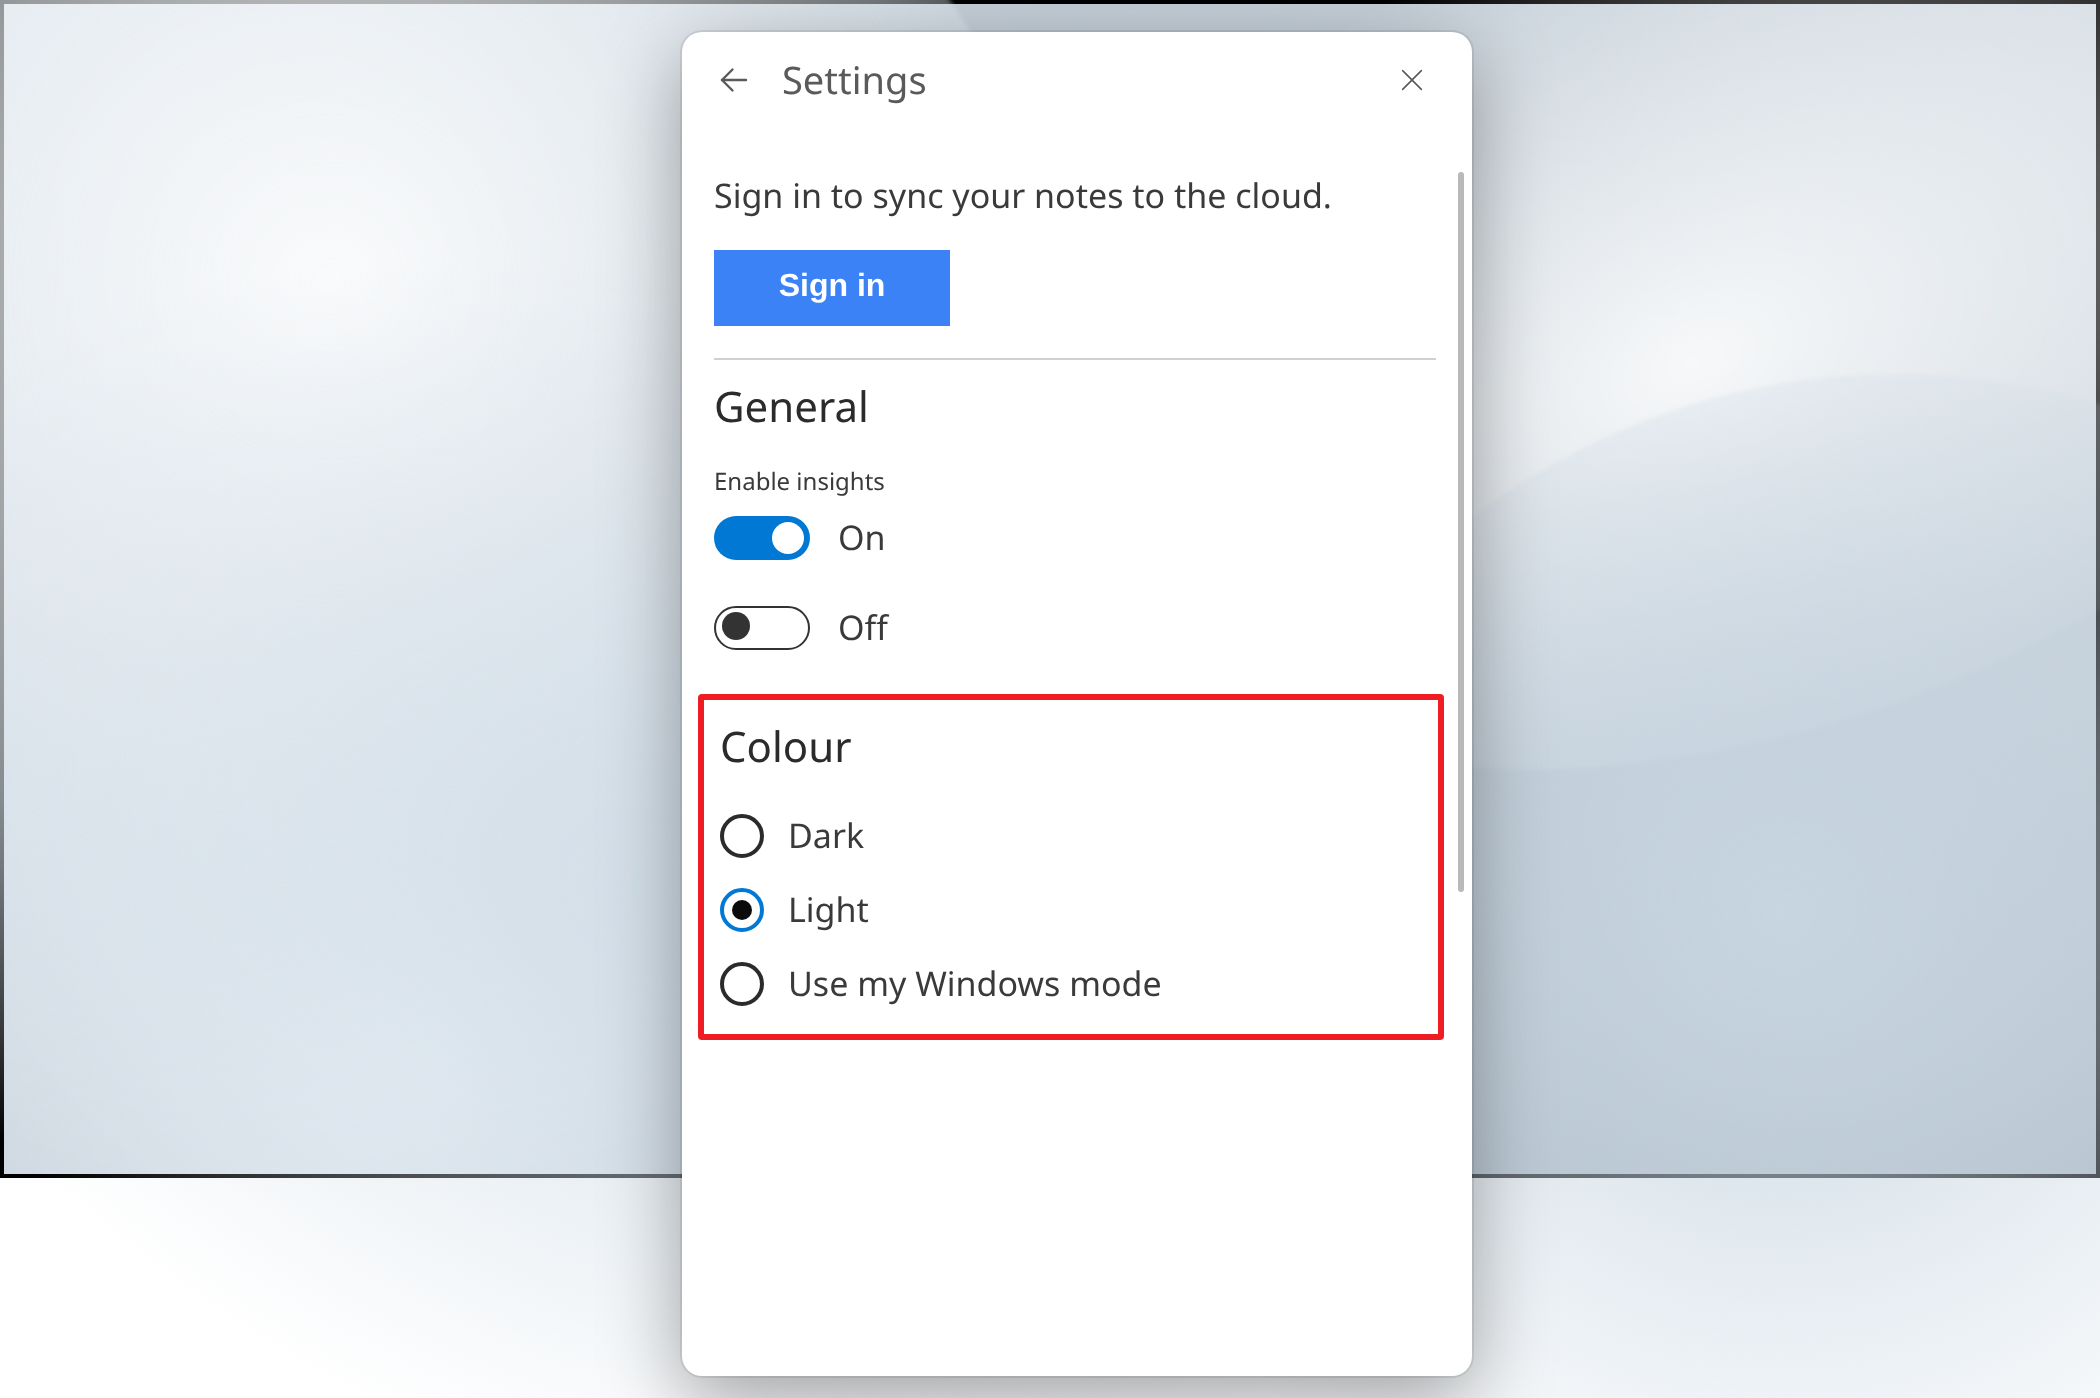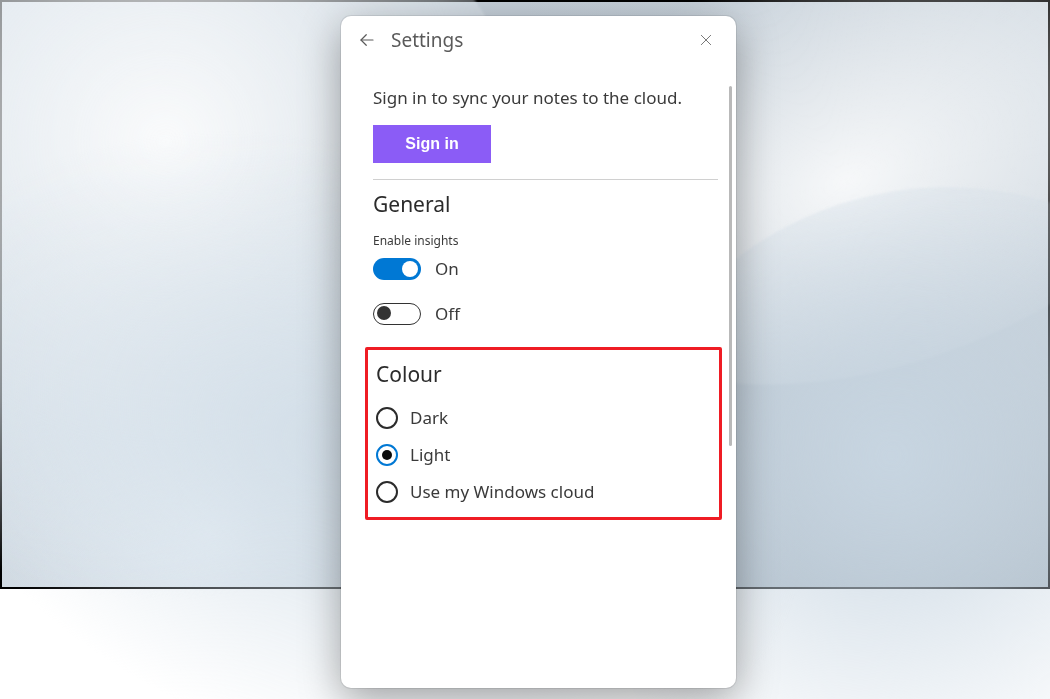--- a/index.html
+++ b/index.html
@@ -39,31 +39,31 @@
     width: 32px; height: 32px;
     display: flex; align-items: center; justify-content: center;
     color: #5a5a5a;
     border-radius: 4px;
     cursor: pointer;
   }
   .title-text { font-size: 19px; color: #5a5a5a; margin-left: 8px; flex: 1; }
   .content-wrap { position: relative; flex: 1; }
   .content {
     position: absolute; inset: 0;
-    padding: 22px 18px 10px 32px;
+    padding: 22px 18px 10px 16px;
     overflow: hidden;
   }
   .scroll-indicator {
     position: absolute; right: 4px; top: 22px; width: 3px; height: 360px;
     background: #b9b9b9; border-radius: 2px;
   }
   .sync-text { font-size: 17px; color: #3a3a3a; }
   .signin-btn {
     margin-top: 16px;
-    background: #8b5cf6; color: #fff;
+    background: #3b82f6; color: #fff;
     border: none; display: inline-flex; align-items: center; justify-content: center;
     height: 38px; width: 118px;
     font-size: 16px; font-weight: 600;
     cursor: pointer;
   }
   .divider { height: 1px; background: #d0d0d0; margin: 16px 0 10px 0; }
   .section-title { font-size: 21px; color: #2b2b2b; margin: 4px 0 14px 0; font-weight: 400; }
   .setting-label { font-size: 12px; color: #3a3a3a; margin-bottom: 8px; }
   .toggle-row { display: flex; align-items: center; gap: 14px; margin-bottom: 22px; }
   .toggle { width: 48px; height: 22px; border-radius: 11px; position: relative; cursor: pointer; }
@@ -144,21 +144,21 @@
             <div class="radio-row">
               <div class="radio"></div>
               <div class="radio-label">Dark</div>
             </div>
             <div class="radio-row">
               <div class="radio selected"></div>
               <div class="radio-label">Light</div>
             </div>
             <div class="radio-row">
               <div class="radio"></div>
-              <div class="radio-label">Use my Windows cloud</div>
+              <div class="radio-label">Use my Windows mode</div>
             </div>
           </div>
         </div>
 
       </div>
       <div class="scroll-indicator"></div>
     </div>
   </div>
 </div>
 

